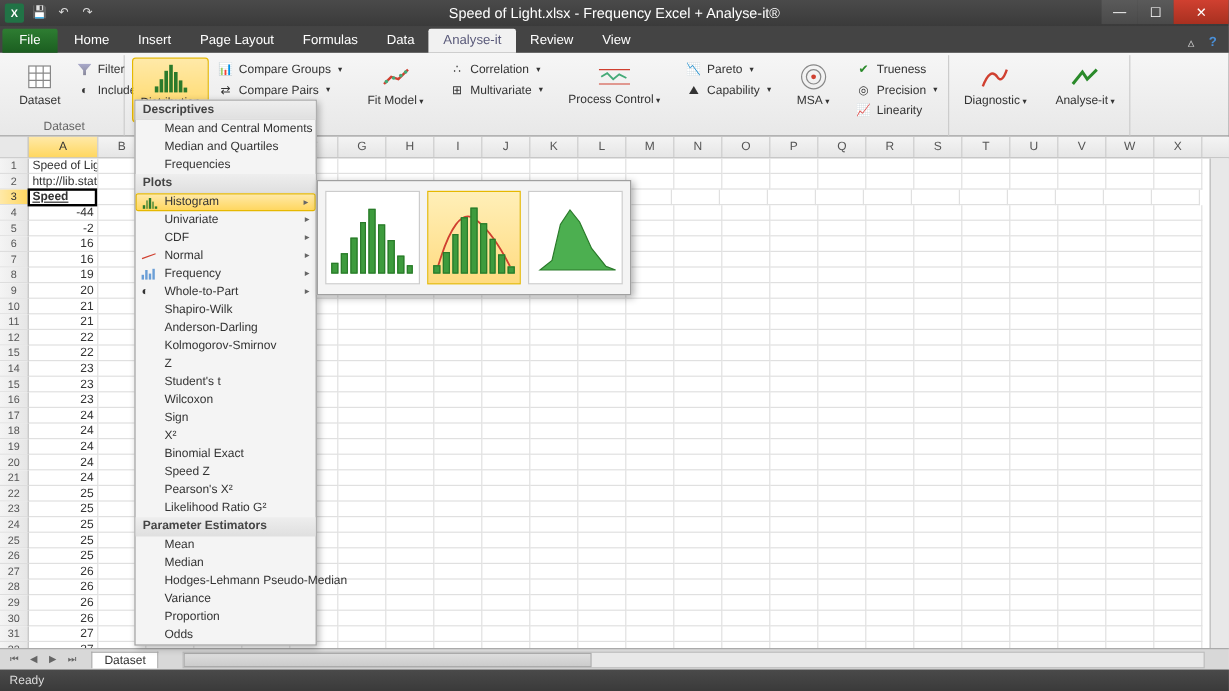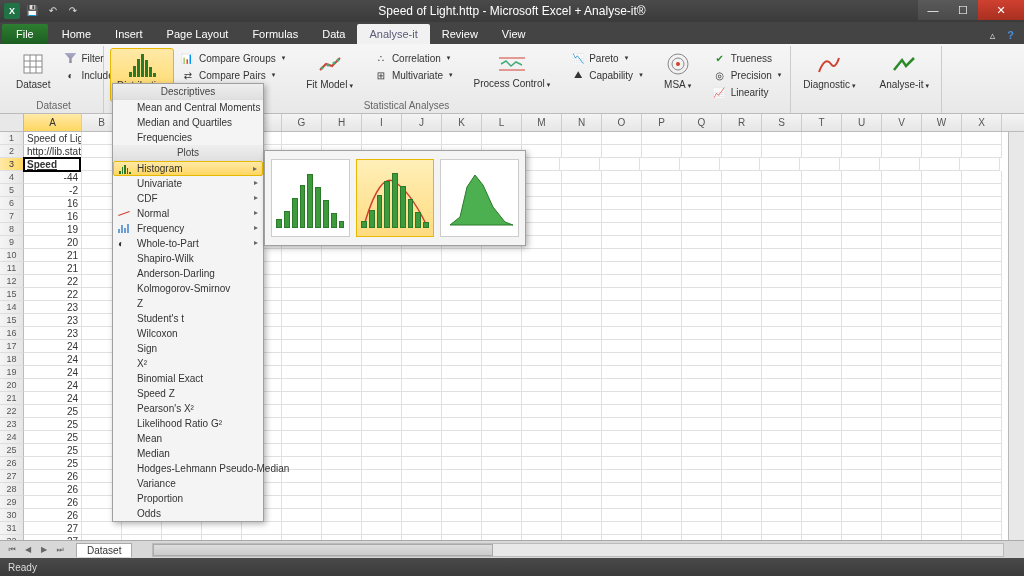--- a/index.html
+++ b/index.html
@@ -61,21 +61,21 @@
 .v-scroll { position: absolute; right: 0; top: 18px; bottom: 18px; width: 16px; background: #e8e8e8; border-left: 1px solid #bbb; }
 
 .statusbar { position: absolute; bottom: 0; left: 0; right: 0; height: 18px; background: linear-gradient(#4a4a4a, #3a3a3a); color: #ddd; display: flex; align-items: center; padding: 0 8px; font-size: 10px; }
 .status-right { margin-left: auto; display: flex; align-items: center; gap: 8px; }
 .view-btns { display: flex; gap: 1px; }
 .view-btn { width: 16px; height: 12px; background: #666; border: 1px solid #888; }
 .zoom-slider { width: 80px; height: 4px; background: #666; position: relative; }
 .zoom-thumb { position: absolute; left: 50%; top: -3px; width: 6px; height: 10px; background: #aaa; border: 1px solid #888; }
 
 .dropdown { position: absolute; top: 83px; left: 112px; width: 152px; background: #f4f4f4; border: 1px solid #a0a0a0; box-shadow: 2px 2px 6px rgba(0,0,0,.3); z-index: 10; }
-.dd-header { background: linear-gradient(#eee, #e0e0e0); font-weight: normal; font-size: 10px; padding: 2px 6px; color: #444; border-bottom: 1px solid #ddd; text-align: center; }
+.dd-header { background: linear-gradient(#eee, #e0e0e0); font-weight: bold; font-size: 10px; padding: 2px 6px; color: #444; border-bottom: 1px solid #ddd; }
 .dd-item { font-size: 10px; padding: 2px 6px 2px 24px; cursor: pointer; position: relative; white-space: nowrap; }
 .dd-item.has-sub::after { content: "▸"; position: absolute; right: 5px; top: 2px; font-size: 8px; color: #666; }
 .dd-item.hl { background: linear-gradient(#ffe9a8, #ffd760); border: 1px solid #e6b800; border-radius: 2px; padding: 1px 5px 1px 23px; }
 .dd-item .mini-icon { position: absolute; left: 5px; top: 2px; width: 12px; height: 10px; }
 .mini-hist { display: flex; align-items: flex-end; gap: 1px; height: 10px; }
 .mini-hist i { width: 2px; background: #2b7a2b; display: block; }
 .mini-dot { width: 4px; height: 4px; border-radius: 50%; background: #666; margin: 3px auto; }
 .mini-line { border-top: 1px solid #d04030; transform: rotate(-20deg); margin-top: 5px; }
 .mini-bars2 { display: flex; align-items: flex-end; gap: 1px; height: 10px; }
 .mini-bars2 i { width: 2px; background: #6a9ed6; display: block; }
@@ -91,21 +91,21 @@
 </head>
 <body>
 
 <div class="titlebar">
   <div class="excel-icon">X</div>
   <div class="qat">
     <div class="qat-btn">💾</div>
     <div class="qat-btn">↶</div>
     <div class="qat-btn">↷</div>
   </div>
-  <div class="titlebar-text">Speed of Light.http - Microsoft Excel + Analyse-it®</div>
+  <div class="titlebar-text">Speed of Light.xlsx - Frequency Excel + Analyse-it®</div>
   <div class="win-controls">
     <div class="win-btn win-min">—</div>
     <div class="win-btn win-max">☐</div>
     <div class="win-btn win-close">✕</div>
   </div>
 </div>
 
 <div class="tabs">
   <div class="file-tab">File</div>
   <div id="tabs-container" style="display: contents;"><div class="tab">Home</div><div class="tab">Insert</div><div class="tab">Page Layout</div><div class="tab">Formulas</div><div class="tab">Data</div><div class="tab active">Analyse-it</div><div class="tab">Review</div><div class="tab">View</div></div>
@@ -260,21 +260,20 @@
       <div class="ribbon-small-btn">
           <span class="ribbon-small-icon">◎</span>
           <span>Precision</span>
           <span class="caret">▾</span>
         </div>
       <div class="ribbon-small-btn">
           <span class="ribbon-small-icon">📈</span>
           <span>Linearity</span>
         </div>
     </div>
-    <div class="stat-label" style="left:-140px;width:400px">Statistical Analyses</div>
   </div>
 
   <div class="ribbon-group" style="border-right:none">
     <div class="ribbon-btn-lg">
       <div class="ribbon-icon">
           <svg width="24" height="20">
             <path d="M2,18 Q8,2 14,10 Q18,16 22,4" stroke="#d04030" fill="none" stroke-width="2"></path>
           </svg>
         </div>
       <span class="ribbon-btn-label"><span>Diagnostic</span><span class="caret">▾</span></span>
@@ -1238,20 +1237,21 @@
     <div class="dd-item"><span>Kolmogorov-Smirnov</span></div>
     <div class="dd-item"><span>Z</span></div>
     <div class="dd-item"><span>Student's t</span></div>
     <div class="dd-item"><span>Wilcoxon</span></div>
     <div class="dd-item"><span>Sign</span></div>
     <div class="dd-item"><span>X²</span></div>
     <div class="dd-item"><span>Binomial Exact</span></div>
     <div class="dd-item"><span>Speed Z</span></div>
     <div class="dd-item"><span>Pearson's X²</span></div>
     <div class="dd-item"><span>Likelihood Ratio G²</span></div>
+    <div class="dd-header">Parameter Estimators</div>
     <div class="dd-item"><span>Mean</span></div>
     <div class="dd-item"><span>Median</span></div>
     <div class="dd-item"><span>Hodges-Lehmann Pseudo-Median</span></div>
     <div class="dd-item"><span>Variance</span></div>
     <div class="dd-item"><span>Proportion</span></div>
     <div class="dd-item"><span>Odds</span></div>
   </div>
 
 <div class="submenu">
   <div class="gallery">

